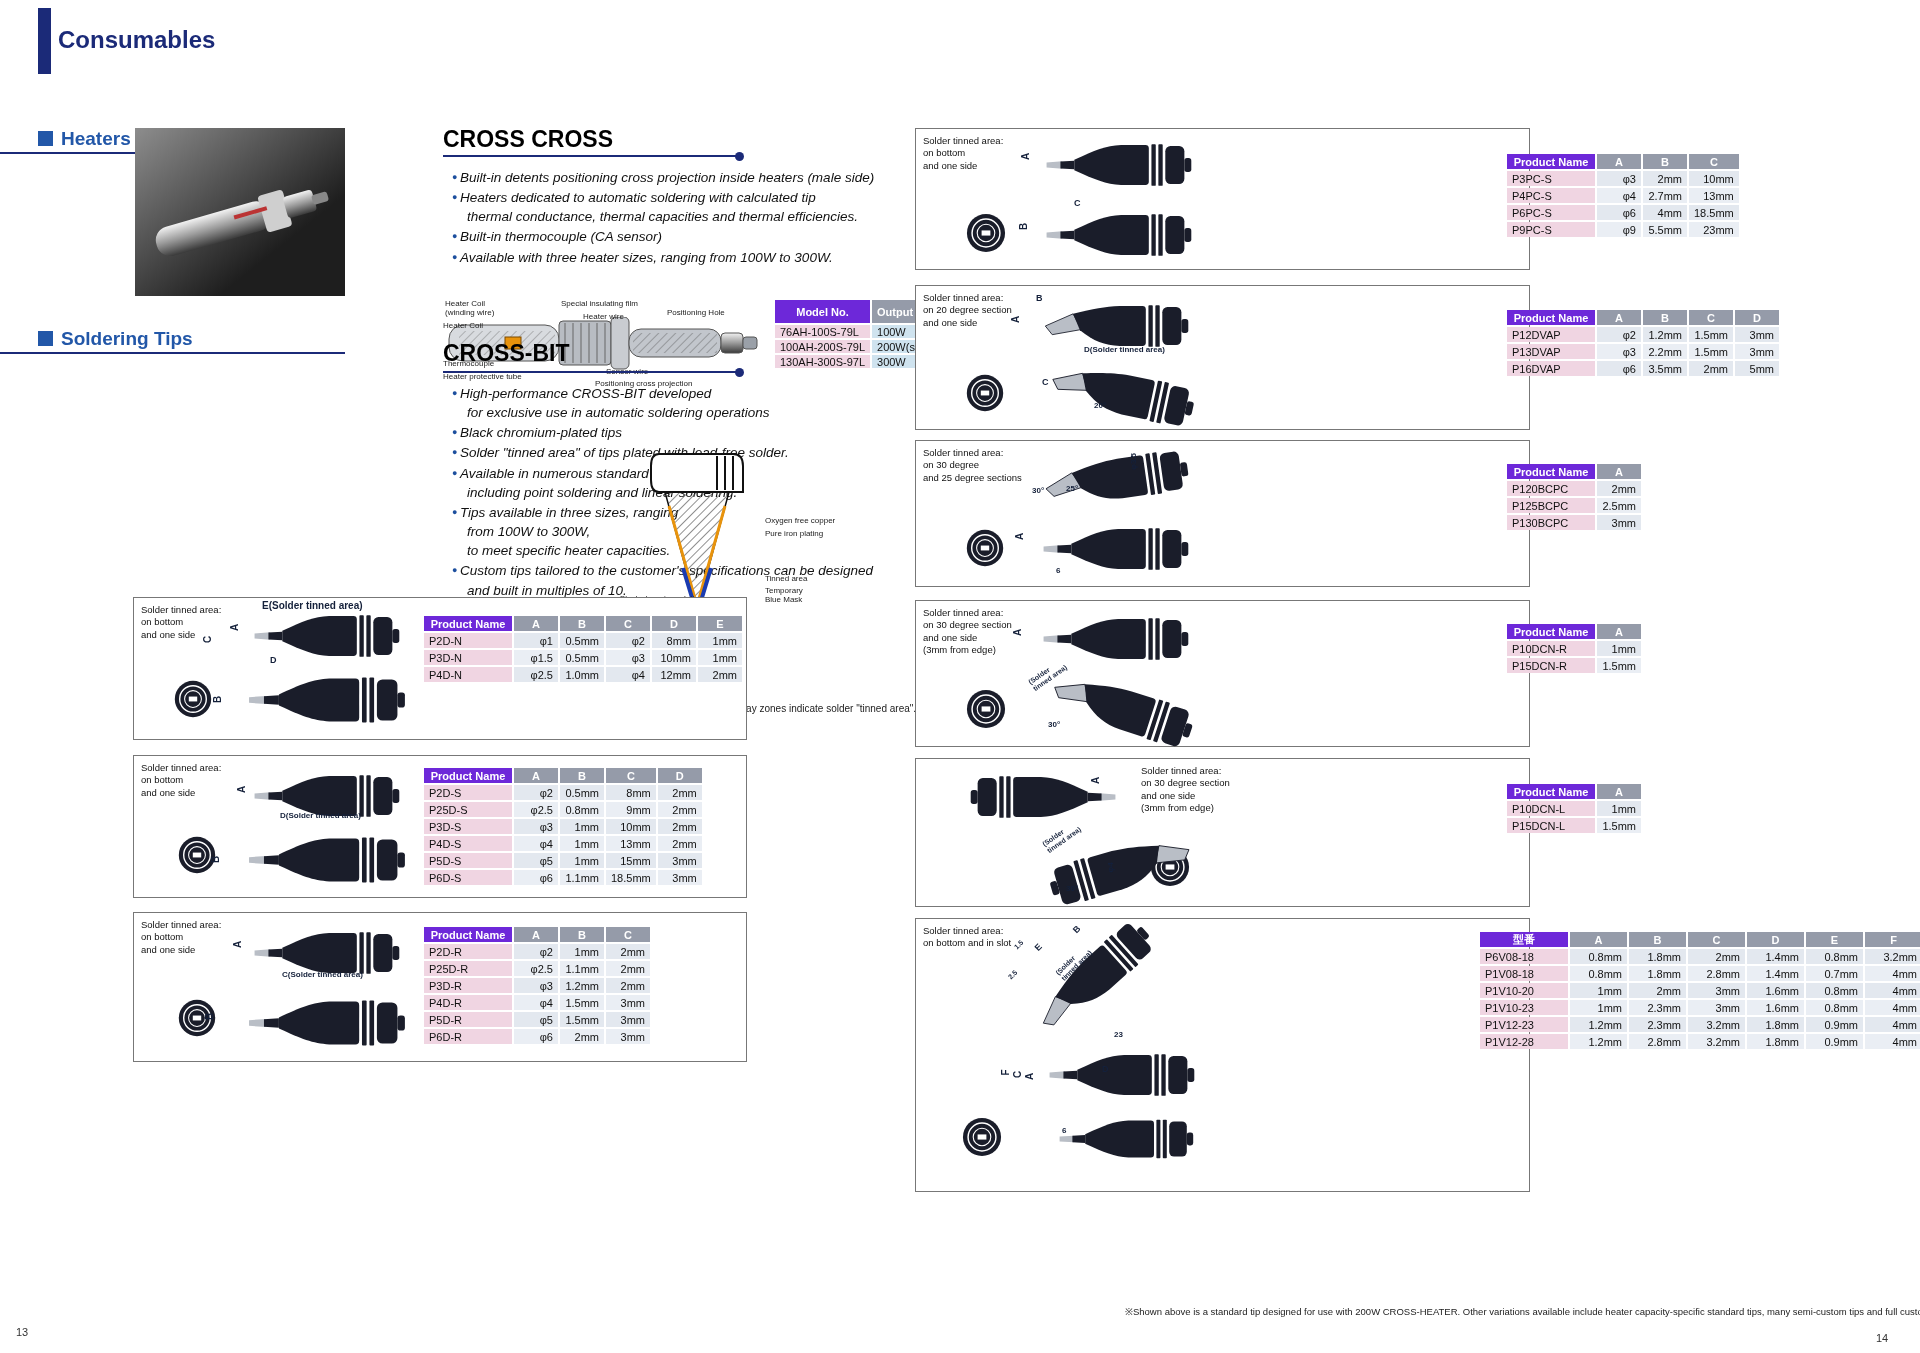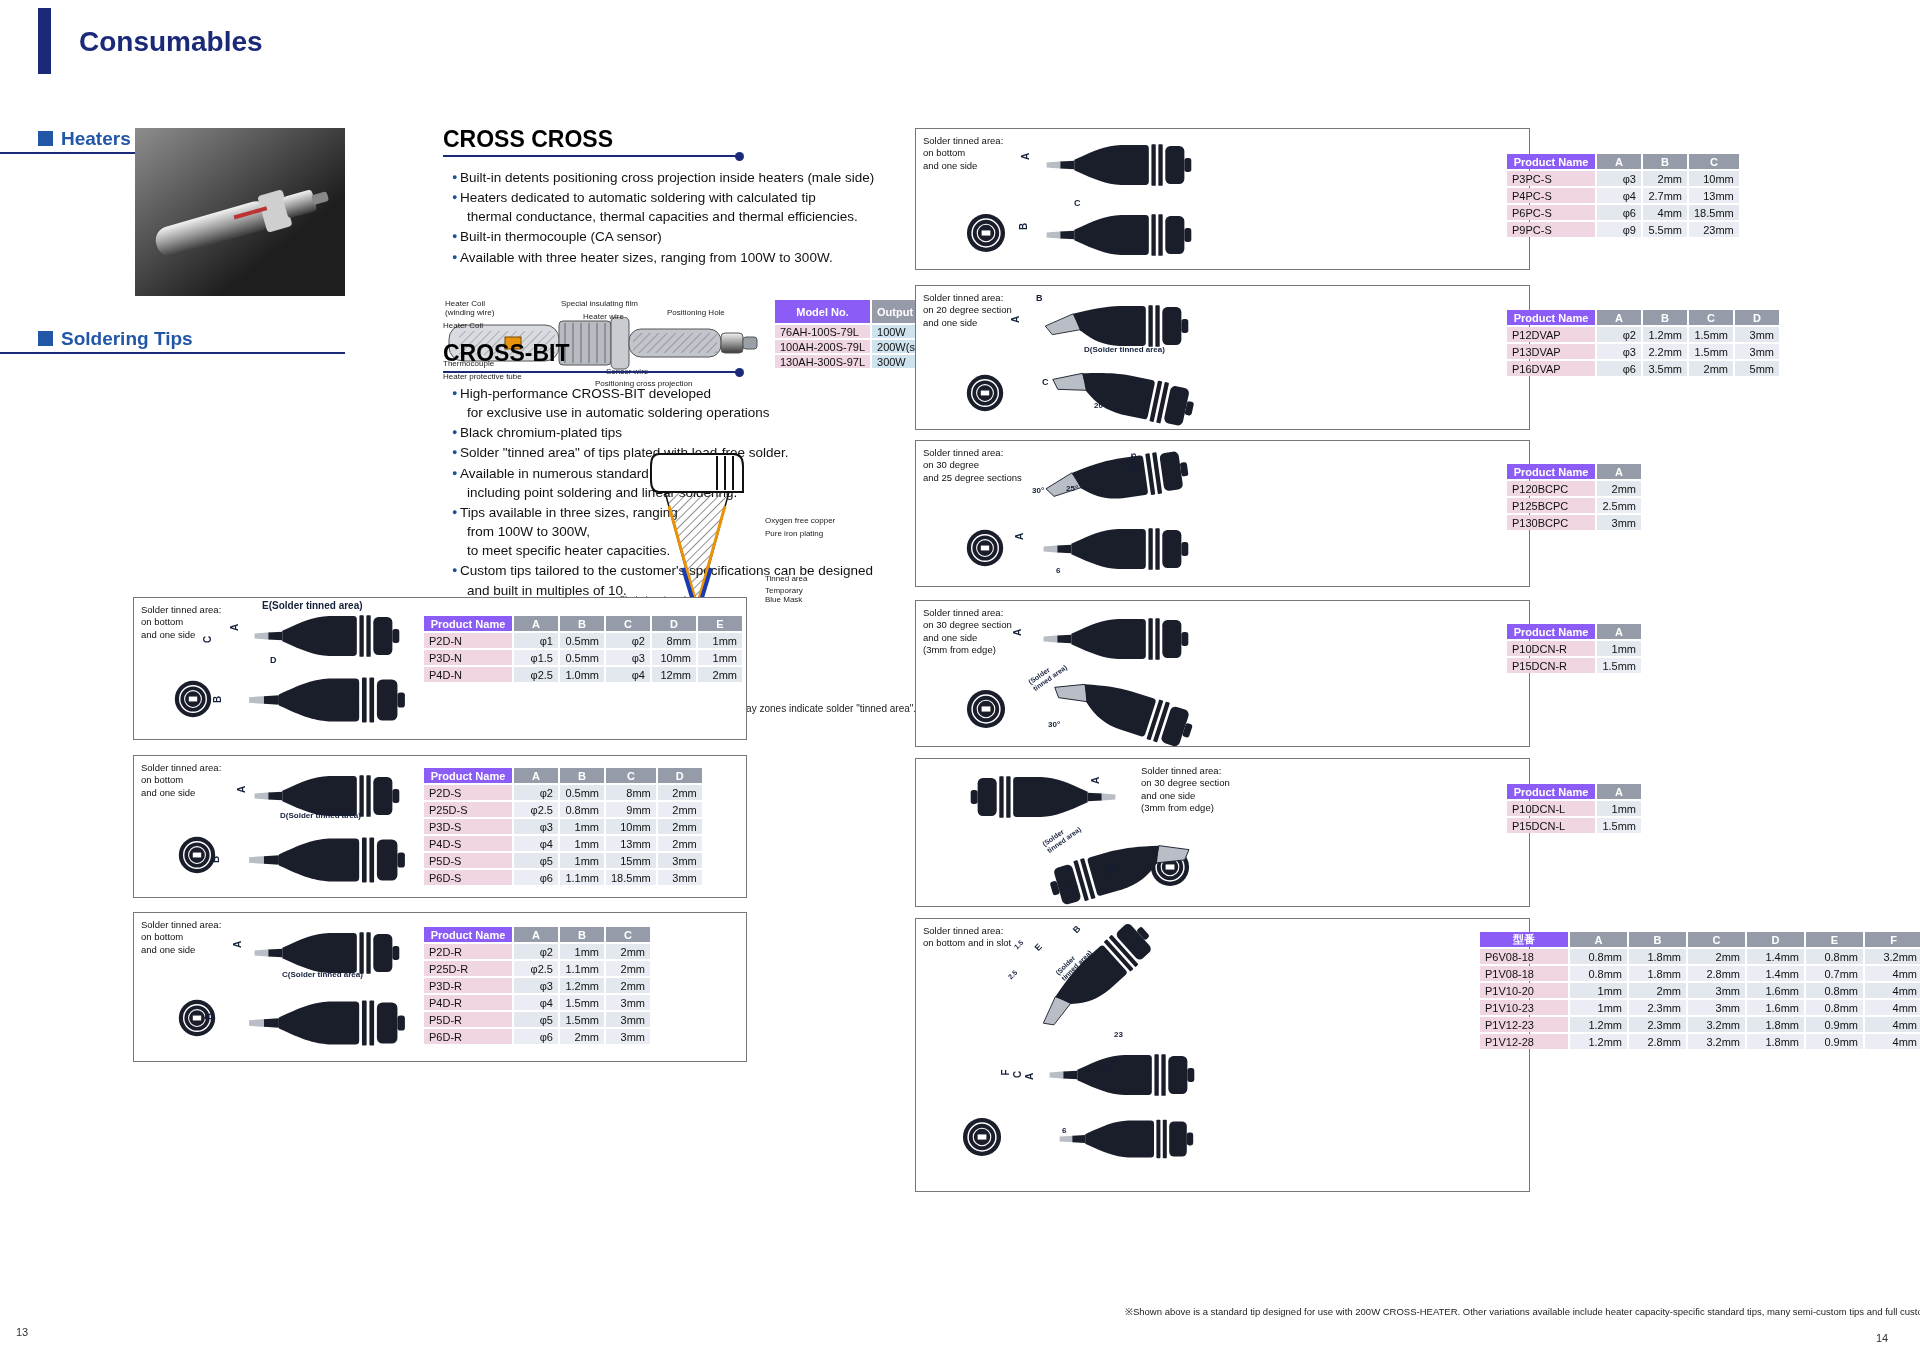--- a/index.html
+++ b/index.html
@@ -1,42 +1,42 @@
 <!DOCTYPE html>
 <html><head>
 <meta charset="utf-8">
 <style>
   html,body{margin:0;padding:0;background:#fff;}
   .canvas{position:relative;width:1920px;height:1353px;background:#fff;overflow:hidden;
           font-family:"Liberation Sans",sans-serif;color:#111;}
   .abs{position:absolute;}
   .title-bar{position:absolute;left:38px;top:8px;width:13px;height:66px;background:#1b2a78;}
-  .page-title{position:absolute;left:58px;top:26px;font-size:28px;font-weight:bold;color:#1b2a78;margin-left:21px;}
+  .page-title{position:absolute;left:58px;top:26px;font-size:24px;font-weight:bold;color:#1b2a78;}
   .sec-square{position:absolute;width:15px;height:15px;background:#2257a8;}
   .sec-label{position:absolute;font-size:19px;font-weight:bold;color:#2257a8;white-space:nowrap;}
   .rule{position:absolute;height:2px;background:#1b2a78;}
   .rule.dot::after{content:"";position:absolute;right:-2px;top:-3.5px;width:9px;height:9px;border-radius:50%;background:#1b2a78;}
   .big-h{position:absolute;font-size:23px;font-weight:bold;color:#000;white-space:nowrap;}
   ul.bullets{position:absolute;list-style:none;margin:0;padding:0;font-size:13.5px;line-height:1.42;color:#111;}
-  ul.bullets li{white-space:pre-line;padding-left:15px;text-indent:-15px;margin:0 0 1px 0;}
+  ul.bullets li{white-space:pre-line;padding-left:15px;text-indent:-15px;margin:0 0 1px 0;font-style:italic;}
   ul.bullets li::before{content:"\25CF  ";color:#1d4f9e;font-size:9px;vertical-align:2px;}
   .note-small{position:absolute;font-size:10px;color:#222;white-space:pre-line;}
   .list-head{position:absolute;font-size:15.5px;font-weight:bold;color:#000;white-space:nowrap;}
   .legend-swatch{position:absolute;width:16px;height:11px;background:#c9c9c9;}
   .photo{position:absolute;width:210px;height:168px;}
   .photo-label{position:absolute;font-size:9.5px;color:#111;white-space:nowrap;}
   .panel{position:absolute;border:1px solid #777;background:#fff;}
   .area-label{position:absolute;left:7px;top:6px;font-size:9.5px;line-height:1.3;white-space:pre-line;color:#111;}
   .area-label.right{left:auto;}
   .dim{position:absolute;font-size:10px;font-weight:bold;color:#14203a;white-space:pre-line;line-height:1.1;}
   .callouts .dim{font-weight:normal;font-size:8px;color:#222;}
   .d{position:absolute;}
   table.spec{position:absolute;border-collapse:separate;border-spacing:2px;font-size:11px;color:#111;}
   .spec th{font-weight:bold;padding:0 5px;height:15px;text-align:center;}
-  .th-name{background:#8b5cf6;color:#fff;min-width:78px;}
+  .th-name{background:#6d28d9;color:#fff;min-width:78px;}
   .th-dim{background:#959ba9;color:#fff;min-width:34px;}
   .spec td{padding:0 5px;height:15px;}
   .td-name{background:#f0d5e2;text-align:left;}
   .td-val{background:#e3e8ef;text-align:right;}
   .spec tbody tr:nth-child(even) .td-val{background:#eaeef4;}
   .t-model{font-size:9.5px;}
   .t-model .th-name{min-width:84px;height:23px;}
   .t-model .th-dim{min-width:72px;height:13px;}
   .t-model td{height:13px;}
   .t-model .td-val{background:#cfe3ef !important;text-align:left;}

